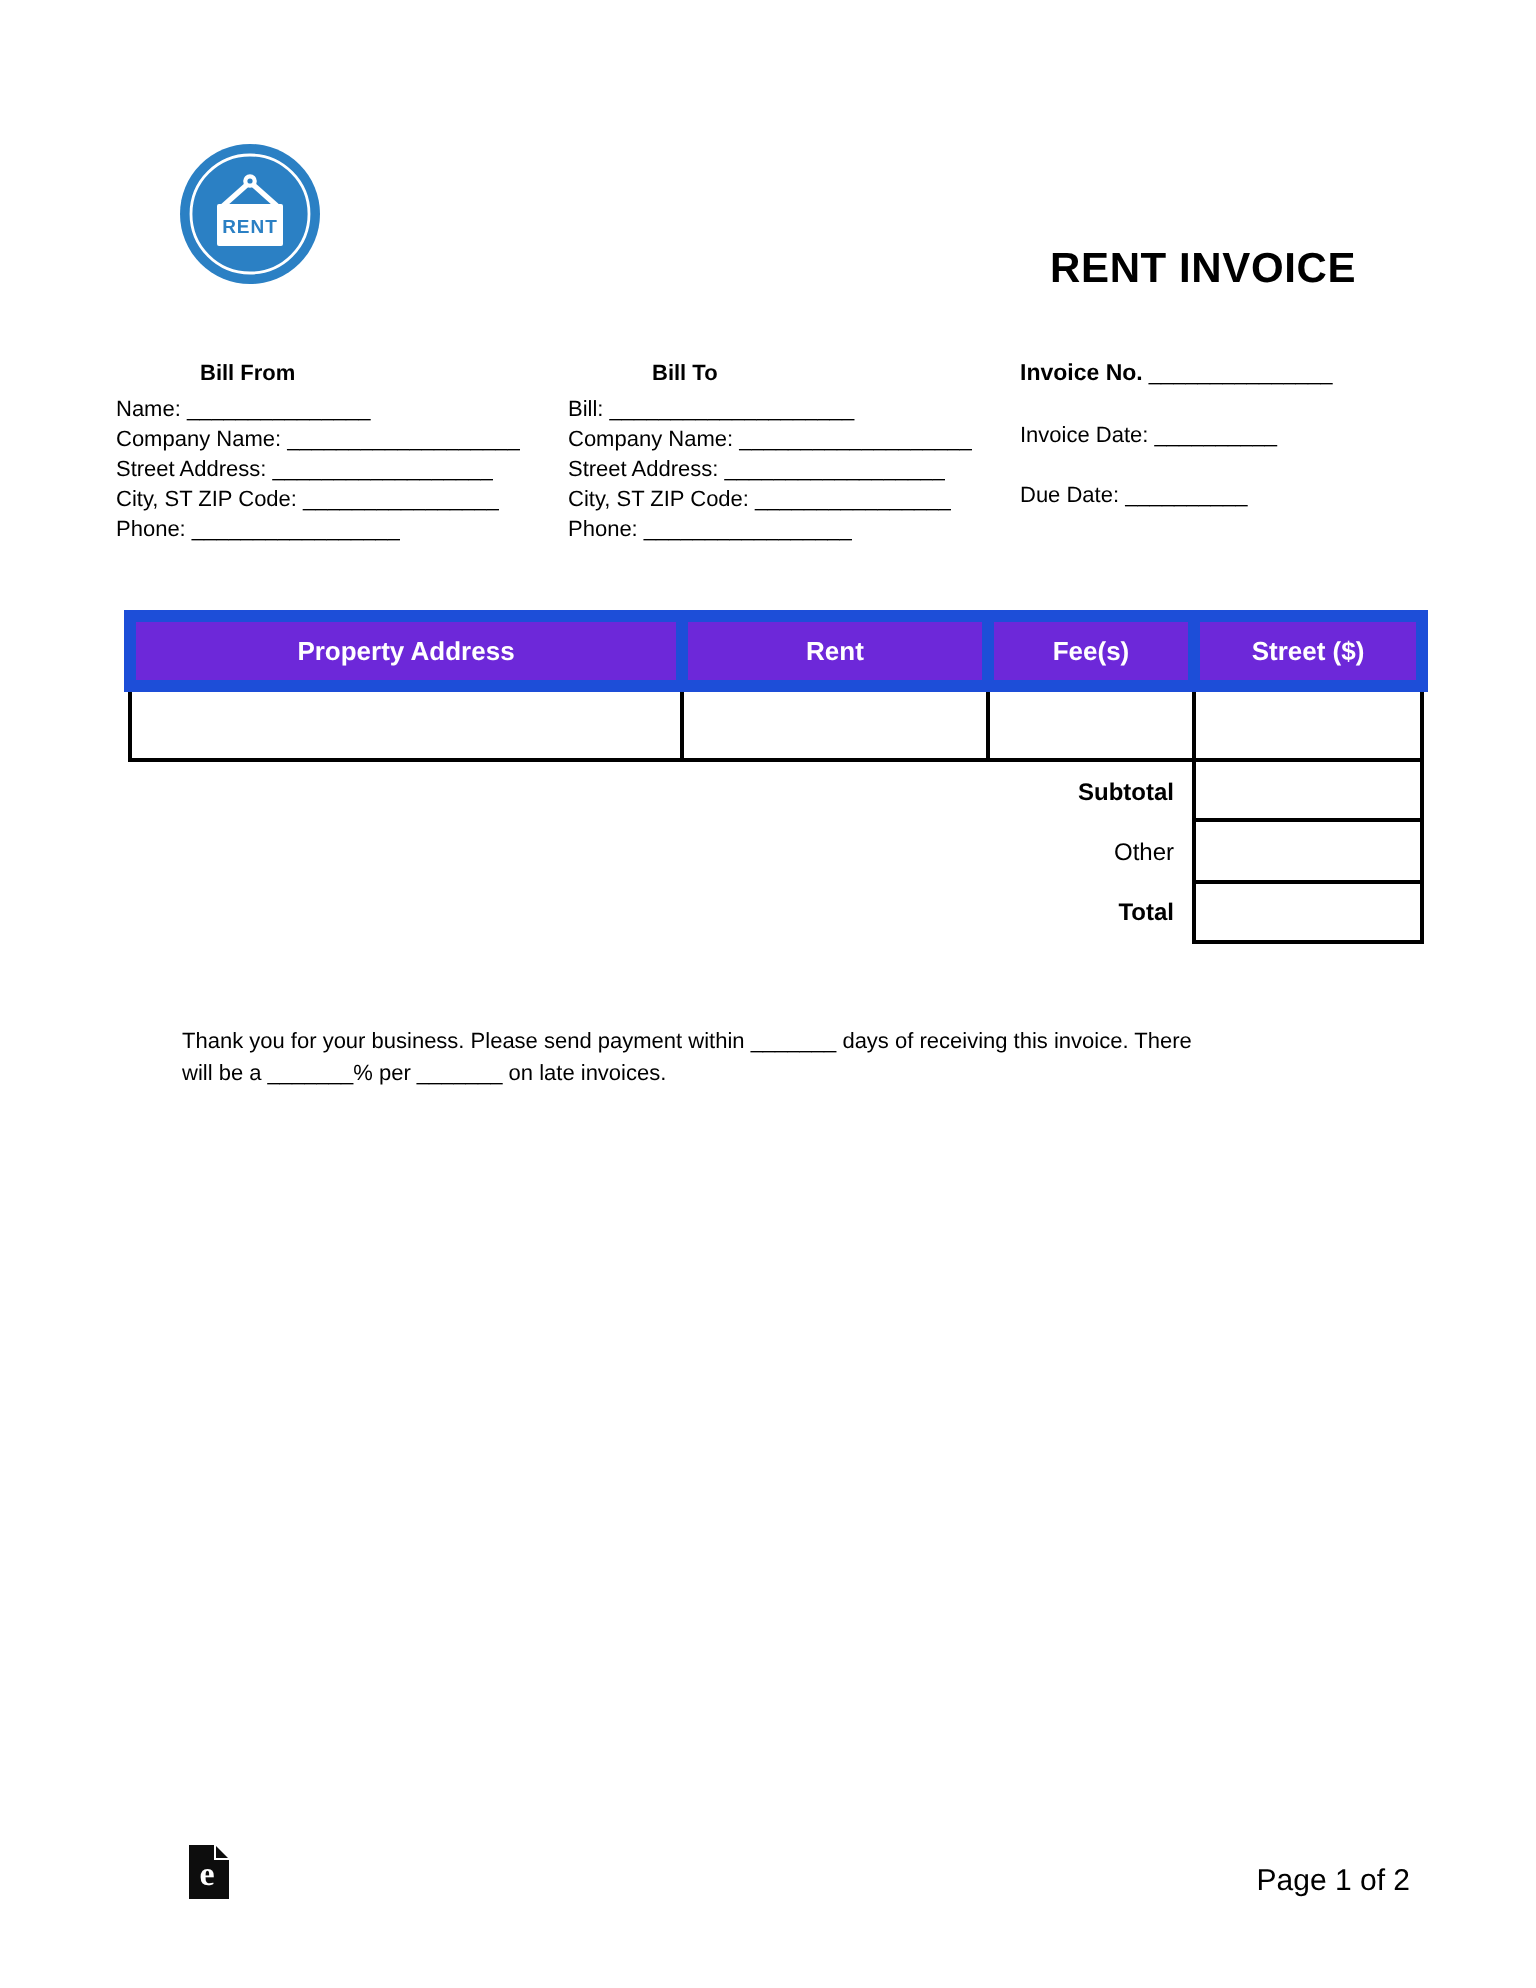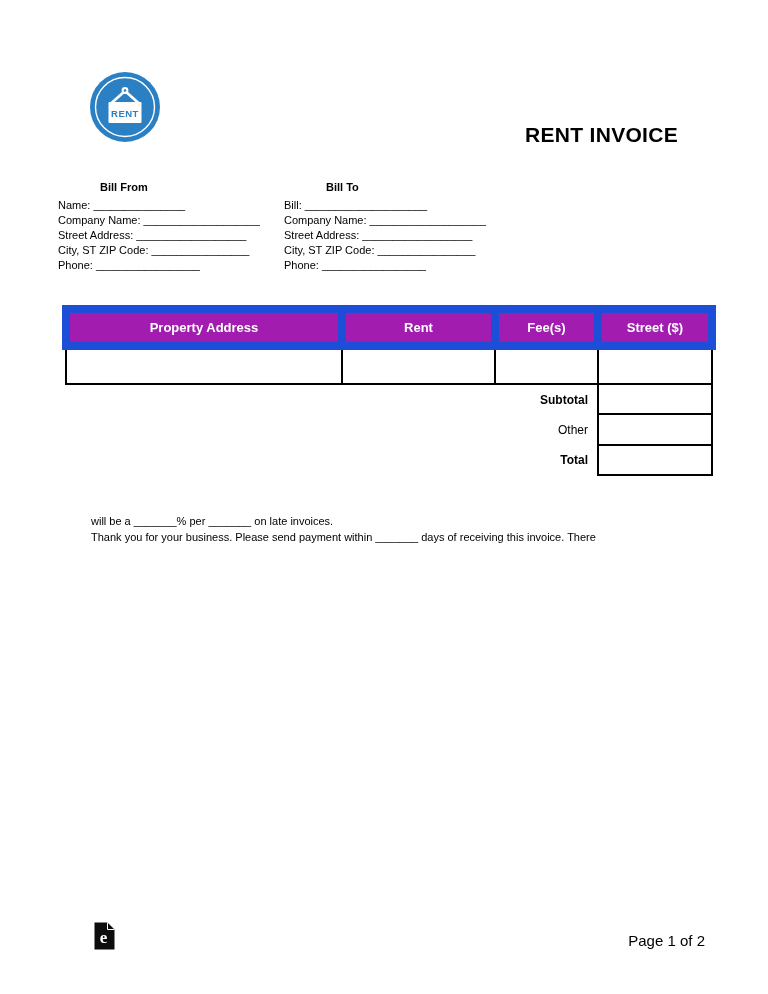--- a/index.html
+++ b/index.html
@@ -27,23 +27,23 @@
   .bill-to{left:284px;}
   .invoice-meta{left:510px;}
   .invoice-meta .meta-line{margin-bottom:15px;}
   .invoice-meta .meta-line.first{margin-bottom:16px;}
   .invoice-meta .bold-label{font-weight:bold;font-size:11.5px;}
   
   .charges-wrap{position:absolute;left:62px;top:305px;}
   table.charges{border-collapse:collapse;table-layout:fixed;width:646px;}
   table.charges td, table.charges th{padding:0;}
   th.hdr{
-    background:#a21caf;color:#ffffff;
+    background:#6d28d9;color:#ffffff;
     font-size:13px;font-weight:bold;text-align:center;
-    height:29px;border:8px solid #1d4ed8;
+    height:29px;border:6px solid #1d4ed8;
   }
   td.data-cell{height:33px;border:2px solid #000;background:#fff;}
   tr.summary-row td.label-cell{
     border:none;text-align:right;padding-right:9px;
     font-size:12px;vertical-align:middle;background:#fff;
   }
   tr.summary-row td.label-cell.bold{font-weight:bold;}
   tr.summary-row td.box-cell{border:2px solid #000;background:#fff;}
   tr.sum-1 td{height:28px;}
   tr.sum-2 td{height:29px;}
@@ -96,20 +96,25 @@
 
   <div class="info-block bill-to">
     <div class="heading">Bill To</div>
     <div>Bill: ____________________</div>
     <div>Company Name: ___________________</div>
     <div>Street Address: __________________</div>
     <div>City, ST ZIP Code: ________________</div>
     <div>Phone: _________________</div>
   </div>
 
+  <div class="info-block invoice-meta">
+    <div class="meta-line first"><span class="bold-label">Invoice No.</span><span> _______________</span></div>
+    <div class="meta-line"><span>Invoice Date:</span><span> __________</span></div>
+    <div class="meta-line"><span>Due Date:</span><span> __________</span></div>
+  </div>
 
   <div class="charges-wrap">
     <table class="charges">
       <colgroup>
         <col style="width:276px">
           <col style="width:153px">
           <col style="width:103px">
           <col style="width:114px">
       </colgroup>
       <thead>
@@ -137,22 +142,22 @@
         </tr>
         <tr class="summary-row sum-3">
           <td class="label-cell bold" colspan="3">Total</td>
           <td class="box-cell"></td>
         </tr>
       </tbody>
     </table>
   </div>
 
   <div class="terms-body">
+    <div>Thank you for your business. Please send payment within _______ days of receiving this invoice. There</div>
     <div>will be a _______% per _______ on late invoices.</div>
-    <div>Thank you for your business. Please send payment within _______ days of receiving this invoice. There</div>
   </div>
 
   <div class="footer-logo">
     <svg width="21" height="28" viewBox="0 0 21 28">
       <path d="M0.5 0.5 H13.5 L20.5 7.5 V27.5 H0.5 Z" fill="#0d0d0d"></path>
       <path d="M13.5 0.5 V7.5 H20.5" fill="none" stroke="#ffffff" stroke-width="1"></path>
       <text x="9.5" y="20.5" text-anchor="middle" font-family="Liberation Serif, serif" font-size="17" font-weight="bold" fill="#ffffff">e</text>
     </svg>
   </div>
   <div class="page-label">Page 1 of 2</div>

